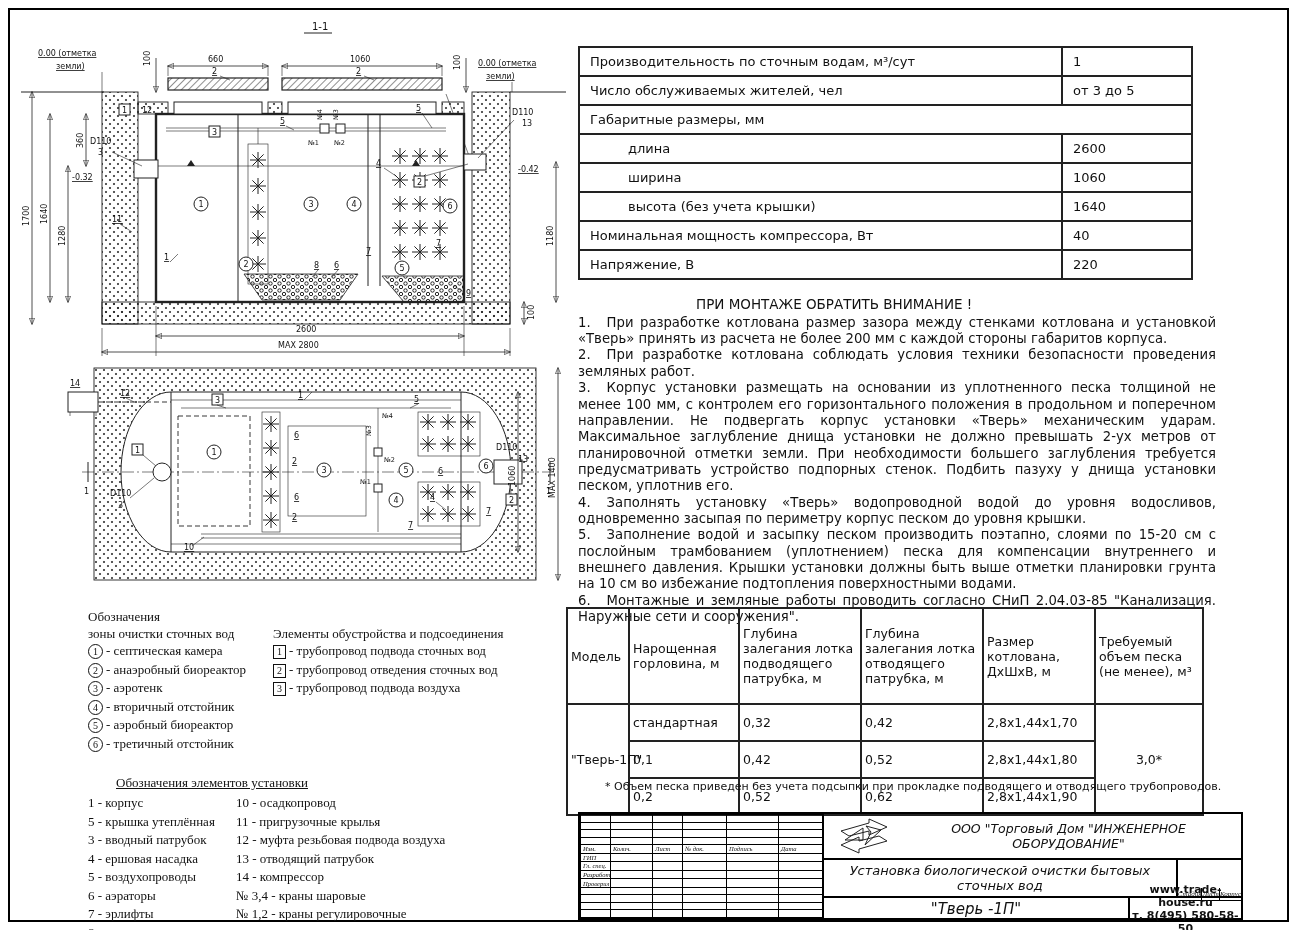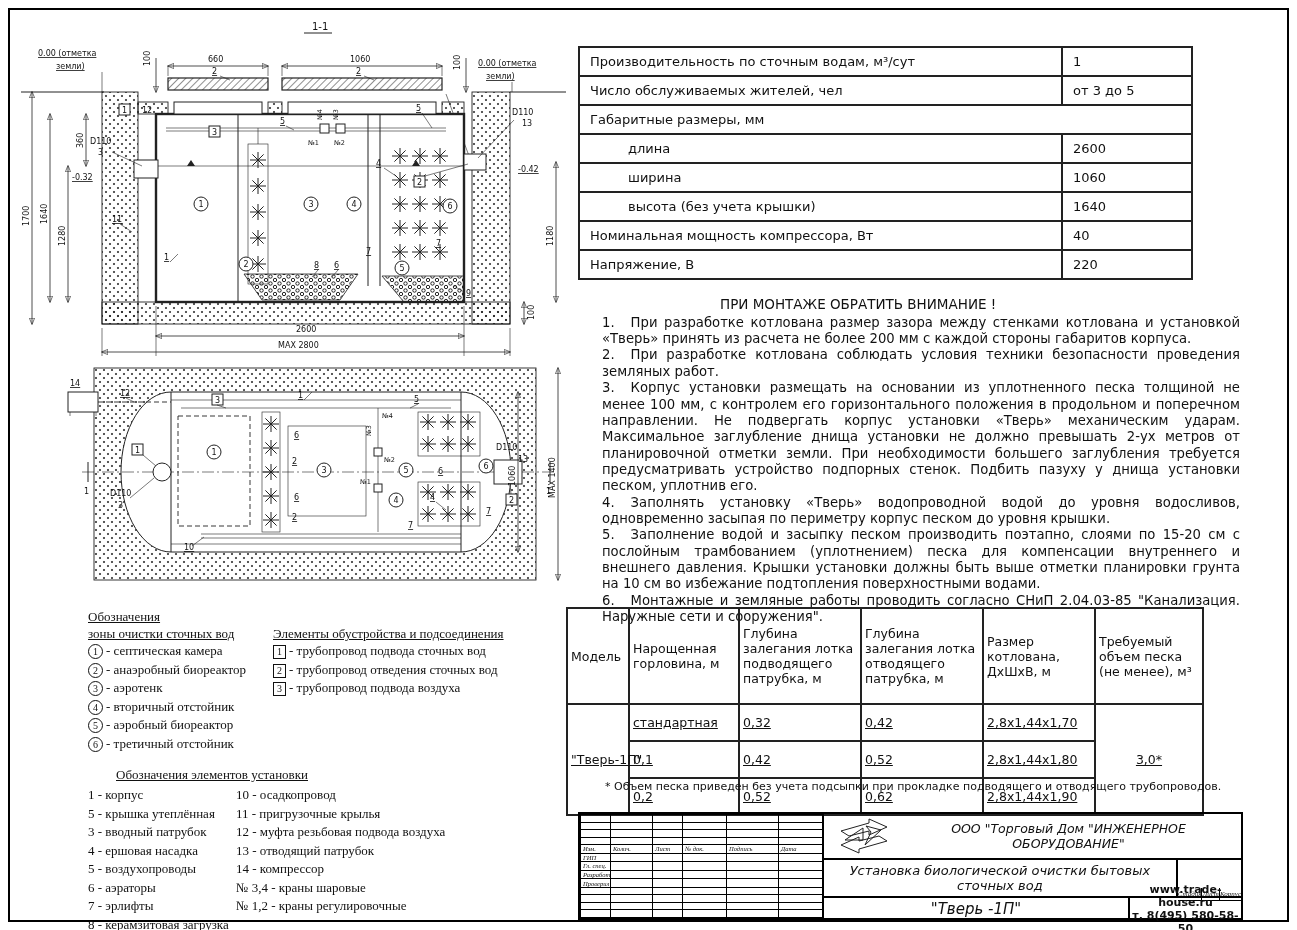--- a/index.html
+++ b/index.html
@@ -7,45 +7,45 @@
          font-family:"DejaVu Sans",sans-serif;color:#111;}
   .frame{position:absolute;left:8px;top:8px;width:1277px;height:910px;border:2px solid #000;}
 
   
   #spec-table{position:absolute;left:578px;top:46px;width:615px;border-collapse:collapse;table-layout:fixed;}
   #spec-table td{border:2px solid #222;font-size:13px;padding:2px 10px;height:23px;}
   #spec-table td.val{width:108px;}
   #spec-table td.indent{padding-left:48px;}
 
   
-  #notes{position:absolute;left:578px;top:296px;width:638px;font-size:13.2px;line-height:1.24;margin-left:24px;}
+  #notes{position:absolute;left:578px;top:296px;width:638px;font-size:13.2px;line-height:1.24;}
   #notes .notes-title{margin:0 0 2px 118px;font-size:13.5px;}
   #notes p{margin:0;text-align:justify;}
   #notes p .n{padding-right:16px;}
 
   
   #model-table{position:absolute;left:566px;top:607px;width:636px;border-collapse:collapse;table-layout:fixed;font-size:12.5px;}
   #model-table th,#model-table td{border:2px solid #222;font-weight:normal;text-align:left;padding:3px 3px;vertical-align:middle;}
   #model-table th{height:88px;}
-  #model-table td{height:29px;text-decoration:underline;}
+  #model-table td{height:29px;}
   #model-table .ctr{text-align:center;}
   #model-footnote{position:absolute;left:605px;top:780px;font-size:11px;}
 
   
   #legend{position:absolute;left:88px;top:608px;width:440px;font-family:"Liberation Serif",serif;font-size:13px;}
-  #legend .leg-h{text-decoration:underline;line-height:17px;}
+  #legend .leg-h{line-height:17px;}
   .leg-top{display:flex;}
   .leg-zones{width:185px;}
   .leg-elems{width:250px;padding-top:17px;}
   .leg-item{line-height:18.5px;white-space:nowrap;}
   .circ{display:inline-block;width:13px;height:13px;border:1px solid #111;border-radius:50%;
         text-align:center;line-height:13px;font-size:10px;margin-right:3px;}
   .boxn{display:inline-block;width:11px;height:12px;border:1px solid #111;
         text-align:center;line-height:12px;font-size:10px;margin-right:3px;}
-  .units-h{text-decoration:underline;margin:14px 0 3px 28px;}
+  .units-h{text-decoration:underline;margin:22px 0 3px 28px;}
   .units{display:flex;}
   .units .c1{width:148px;}
   .units .c2{width:250px;}
   .units div{line-height:18.5px;white-space:nowrap;}
   .units .gap{}
 
   
   #title-block{position:absolute;left:578px;top:812px;width:665px;height:108px;border:2px solid #000;box-sizing:border-box;}
   #rev-table{position:absolute;left:0;top:0;width:242px;height:104px;border-collapse:collapse;table-layout:fixed;}
   #rev-table td{border:1px solid #000;height:6px;font-size:6.5px;font-style:italic;font-family:"Liberation Serif",serif;

